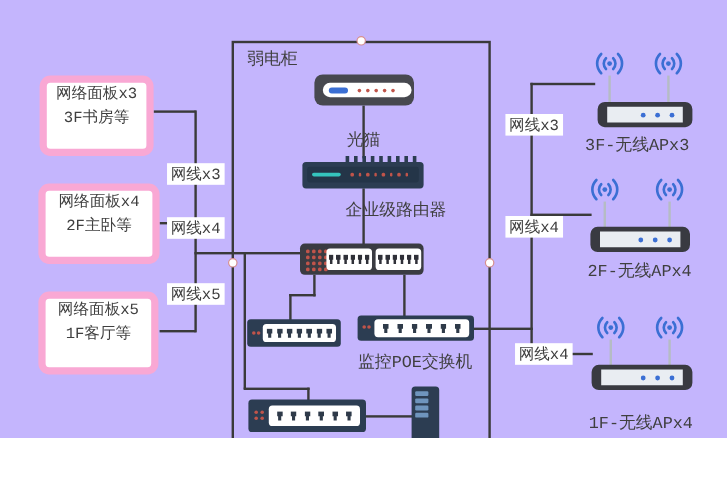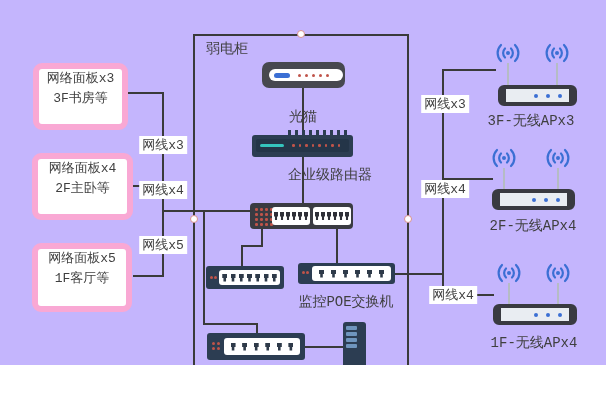--- a/index.html
+++ b/index.html
@@ -319,17 +319,17 @@
       <path d="M16,5.5 C18.5,8 18.5,12 16,14.5"></path>
         <path d="M20,2 C24.5,6.5 24.5,13.5 20,18"></path>
     </g>
       <circle cx="13" cy="10" r="2" fill="#3b6fd4"></circle>
   </svg>
   <div class="ap" style="left:493px;top:304px;width:84px;height:21px;">
     <span class="bdot"></span>
       <span class="bdot"></span>
       <span class="bdot"></span>
   </div>
-  <div class="dev-lbl" style="left:534px;top:334px;">1F-无线APx4</div>
+  <div class="dev-lbl" style="left:534px;top:344px;">1F-无线APx4</div>
 
   <div class="watermark"></div>
 
 </div>
 
 </body></html>

